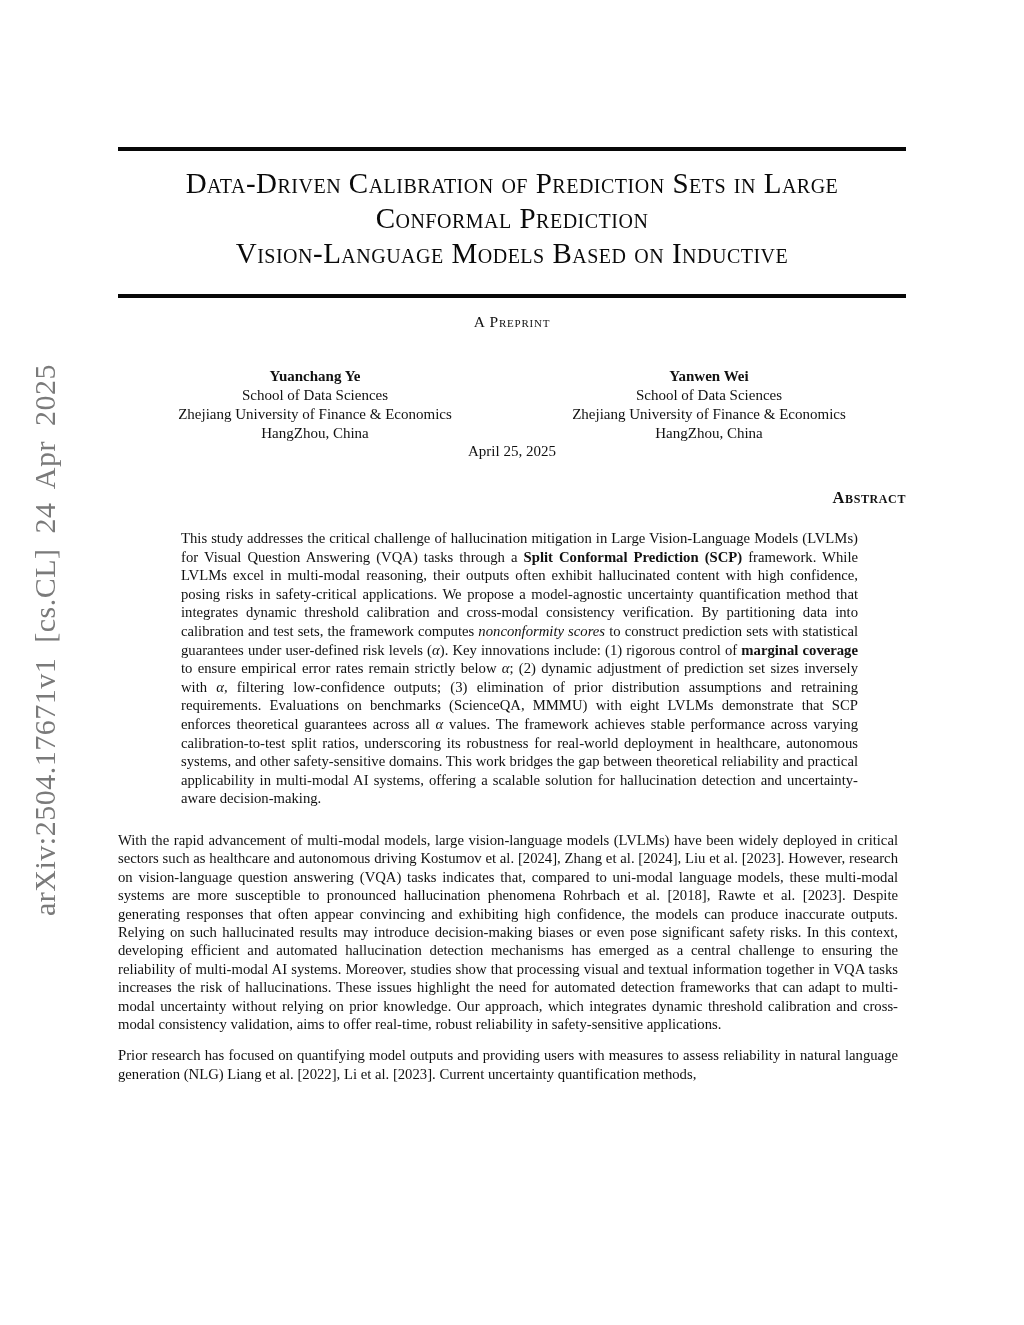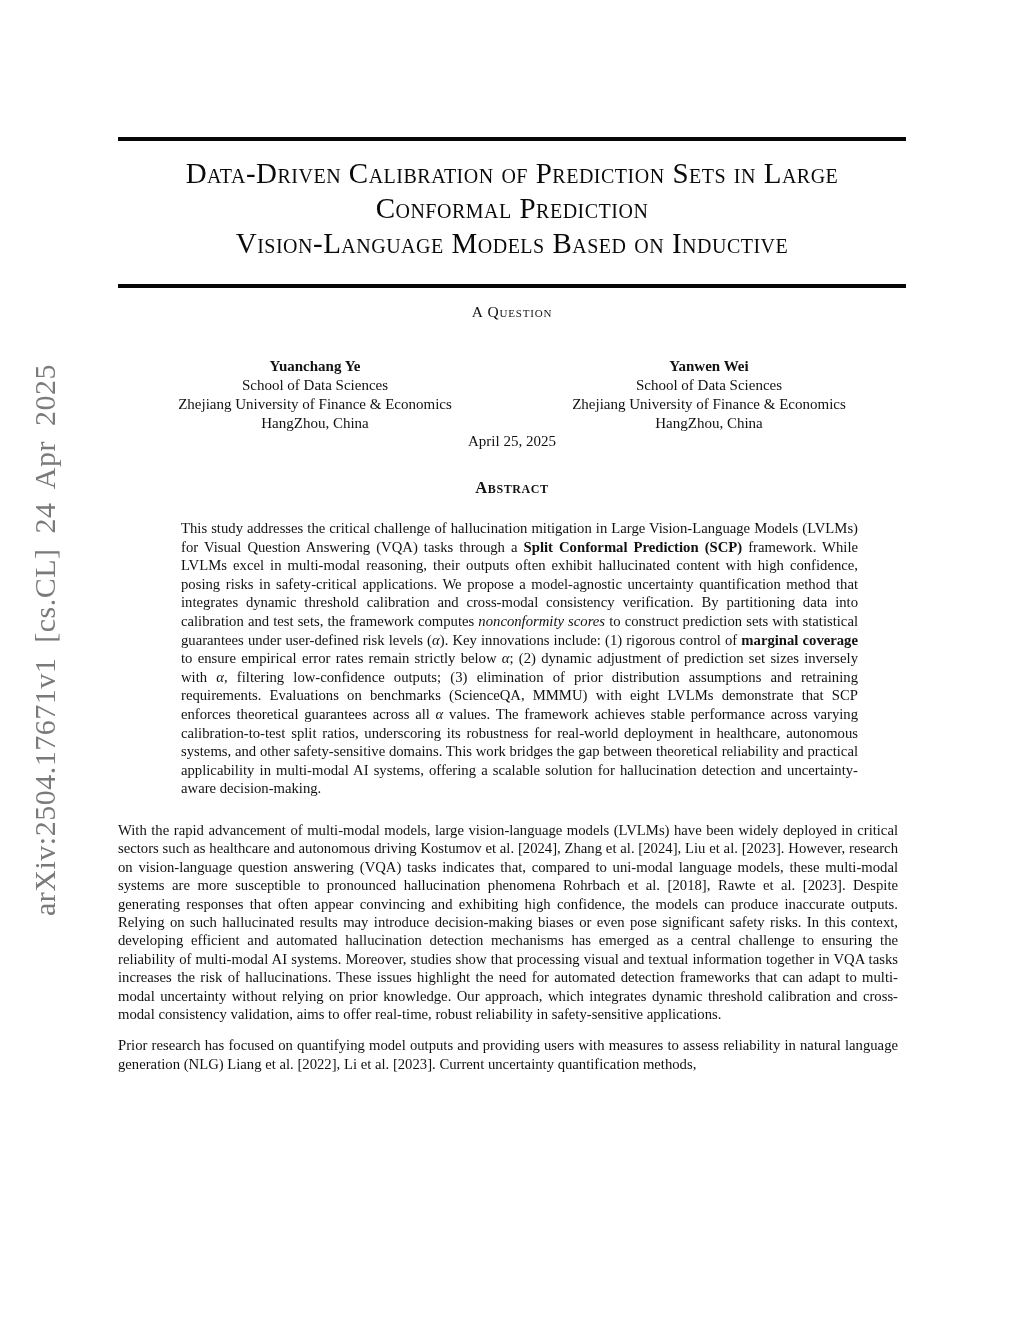--- a/index.html
+++ b/index.html
@@ -22,21 +22,21 @@
     transform: translate(-50%, -50%) rotate(-90deg);
     white-space: nowrap;
     font-size: 30px;
     color: #7a7a7a;
     letter-spacing: 0.5px;
     word-spacing: 7px;
   }
   .content {
     position: absolute;
     left: 118px;
-    top: 8px;
+    top: 18px;
     width: 788px;
   }
   .rule {
     width: 100%;
     height: 4px;
     background: #070707;
   }
   .rule-top { margin-top: 129px; }
   .rule-sub { margin-top: 23px; }
   .title {
@@ -68,21 +68,21 @@
     line-height: 19px;
     flex: 1 1 50%;
   }
   .author .author-name { font-weight: bold; }
   .date {
     text-align: center;
     font-size: 15px;
   }
   .abstract-heading {
     margin-top: 28px;
-    text-align: center;
+    text-align: right;
     font-variant: small-caps;
     font-weight: bold;
     font-size: 16.5px;
     letter-spacing: 0.6px;
   }
   .abstract-body {
     margin: 21px 48px 0 63px;
     text-align: justify;
     font-size: 14.7px;
     line-height: 18.6px;
@@ -111,21 +111,21 @@
   <div class="rule rule-top"></div>
 
   <h1 class="title">
     <span class="title-line">Data-Driven Calibration of Prediction Sets in Large</span>
     <span class="title-line">Conformal Prediction</span>
     <span class="title-line">Vision-Language Models Based on Inductive</span>
   </h1>
 
   <div class="rule rule-sub"></div>
 
-  <div class="preprint">A Question</div>
+  <div class="preprint">A Preprint</div>
 
   <div class="authors">
     <div class="author">
       <div class="author-name">Yuanchang Ye</div>
       <div>School of Data Sciences</div>
       <div>Zhejiang University of Finance &amp; Economics</div>
       <div>HangZhou, China</div>
     </div>
     <div class="author">
       <div class="author-name">Yanwen Wei</div>

